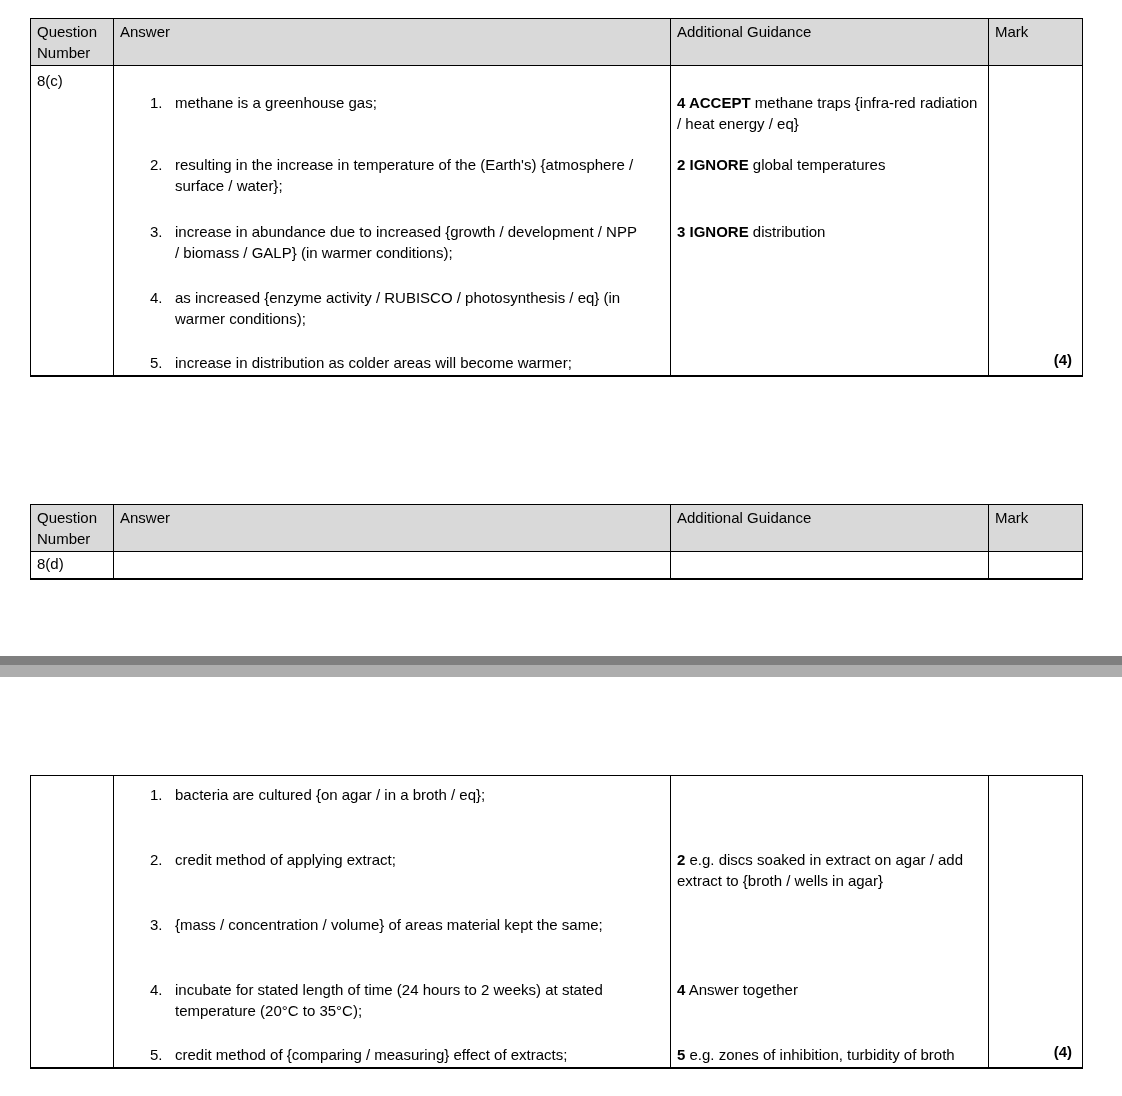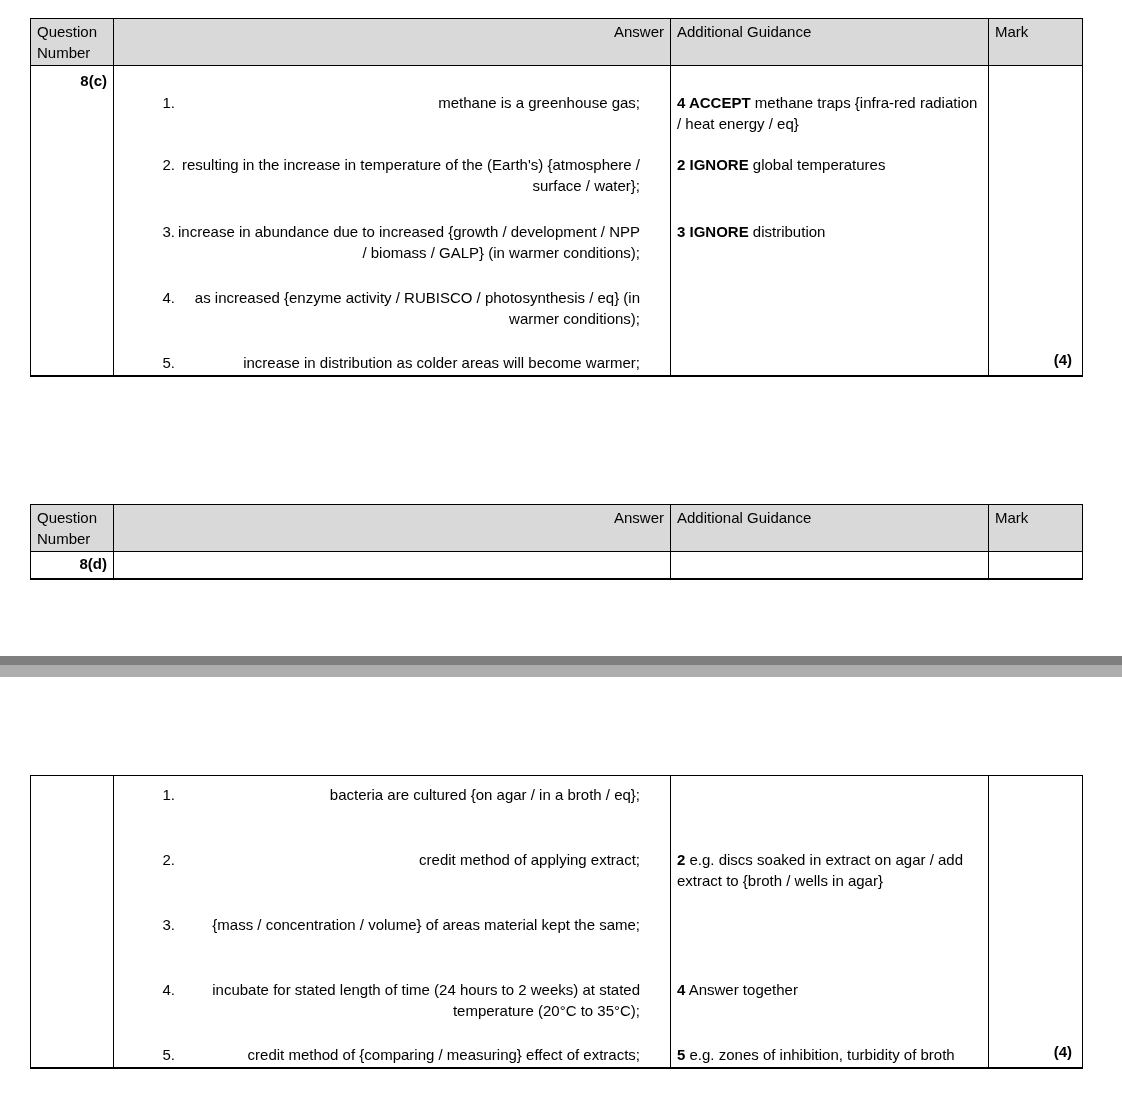--- a/index.html
+++ b/index.html
@@ -34,30 +34,29 @@
 
   
   .th {
     grid-row: 1;
     background: #d9d9d9;
     border-bottom: 1px solid #000;
     padding: 2px 6px;
     box-sizing: border-box;
   }
   .th.c1, .bc.c1 { border-right: 1px solid #000; }
-  .th.c2, .bc.c2 { border-right: 1px solid #000; text-align: right; }
+  .th.c2, .bc.c2 { border-right: 1px solid #000; }
   .th.c3, .bc.c3 { border-right: 1px solid #000; }
 
   
   .bc { box-sizing: border-box; }
   .qncell {
     grid-column: 1;
     padding: 4px 6px;
-    font-weight: bold;
-    text-align: right;
+    font-weight: normal;
   }
   .acell {
     grid-column: 2;
     padding-left: 36px;
     padding-right: 30px;
   }
   .gcell {
     grid-column: 3;
     padding-left: 6px;
     padding-right: 8px;

